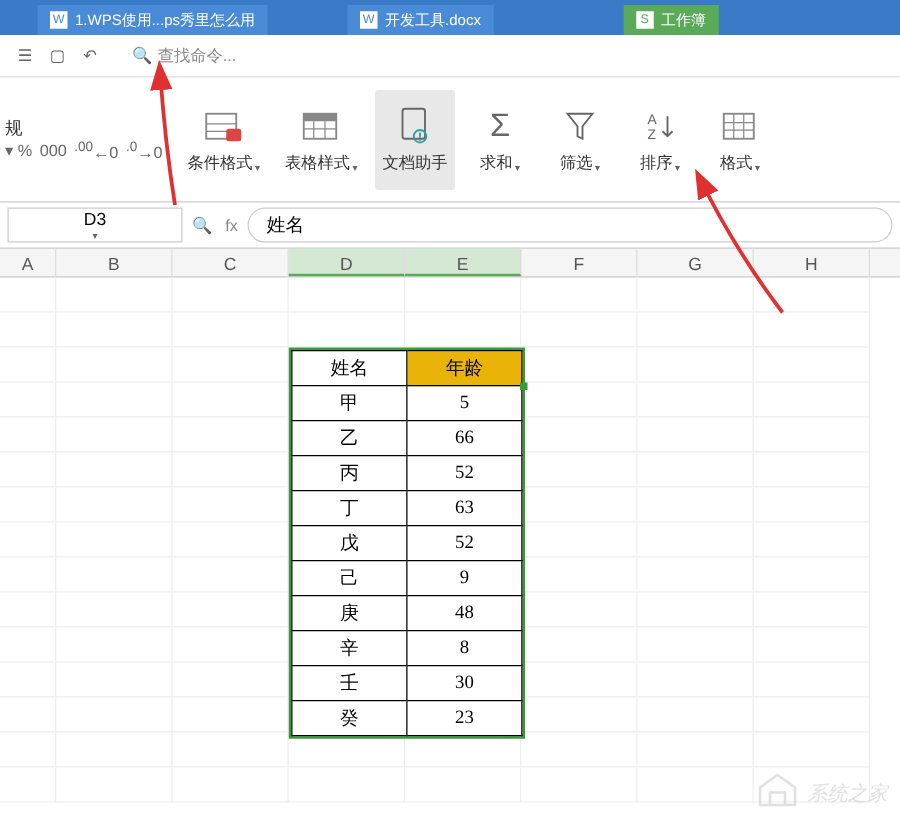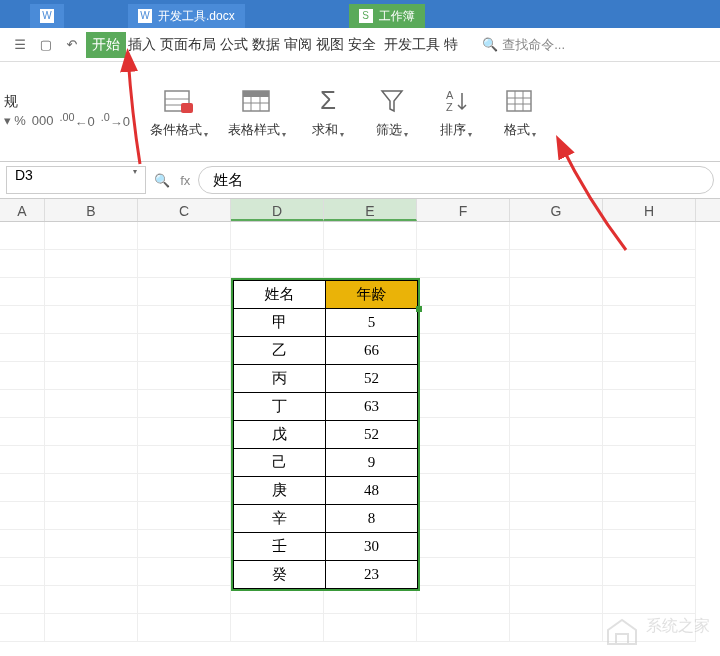--- a/index.html
+++ b/index.html
@@ -146,22 +146,24 @@
       align-items: center;
       padding: 4px 6px;
       gap: 8px;
     }
     .name-box {
       width: 140px;
       height: 28px;
       border: 1px solid #ccc;
       padding: 0 8px;
       display: flex;
+      align-items: center;
       justify-content: space-between;
       font-size: 14px;
+      flex-direction: column;
     }
     .fx-icons {
       display: flex;
       gap: 10px;
       color: #888;
     }
     .formula-input {
       flex: 1;
       height: 28px;
       border: 1px solid #ccc;
@@ -249,57 +251,47 @@
     
     
     .watermark {
       position: absolute;
       right: 10px;
       bottom: 10px;
       color: #ccc;
       font-size: 16px;
       opacity: 0.6;
       display: flex;
-      align-items: flex-start;
+      align-items: flex-end;
       gap: 6px;
+      font-style: italic;
     }
   </style>
 </head>
 <body>
 
 <div class="tab-bar">
   <div class="tab">
     <span class="tab-icon">W</span>
+    <span>1.WPS使用...ps秀里怎么用</span>
   </div>
   <div class="tab" style="margin-left:60px">
     <span class="tab-icon">W</span>
     <span>开发工具.docx</span>
   </div>
   <div class="tab green" style="margin-left:100px">
     <span class="tab-icon">S</span>
     <span>工作簿</span>
   </div>
 </div>
 
 <div class="toolbar">
   <div class="toolbar-icon">☰</div>
   <div class="toolbar-icon">▢</div>
   <div class="toolbar-icon">↶</div>
-  <div class="nav-tabs">
-    <div class="nav-tab active">开始</div>
-    <div class="nav-tab">插入</div>
-    <div class="nav-tab">页面布局</div>
-    <div class="nav-tab">公式</div>
-    <div class="nav-tab">数据</div>
-    <div class="nav-tab">审阅</div>
-    <div class="nav-tab">视图</div>
-    <div class="nav-tab">安全</div>
-    <div class="nav-tab" style="margin-left:4px">开发工具</div>
-    <div class="nav-tab">特</div>
-  </div>
   <div class="search-box">
     <span>🔍</span>
     <span>查找命令...</span>
   </div>
 </div>
 
 <div class="ribbon">
   <div class="ribbon-left">
     <div>规</div>
     <div class="num-format">
@@ -334,20 +326,33 @@
           <line x1="10" y1="10" x2="10" y2="24" stroke="#888"></line>
           <line x1="19" y1="10" x2="19" y2="24" stroke="#888"></line>
         </svg>
     </div>
     <div class="ribbon-label">
         <span>表格样式</span>
         <span class="dropdown-arrow">▾</span>
       </div>
   </div>
 
+  <div class="ribbon-group active">
+    <div class="ribbon-icon">
+      <svg width="28" height="32" viewBox="0 0 28 32">
+          <rect x="4" y="2" width="18" height="24" fill="none" stroke="#666" stroke-width="1.5" rx="2"></rect>
+          <circle cx="18" cy="24" r="5" fill="none" stroke="#3a9a9a" stroke-width="1.5"></circle>
+          <line x1="18" y1="21" x2="18" y2="25" stroke="#3a9a9a" stroke-width="1.5"></line>
+          <circle cx="18" cy="27" r="0.8" fill="#3a9a9a"></circle>
+        </svg>
+    </div>
+    <div class="ribbon-label">
+        <span>文档助手</span>
+      </div>
+  </div>
 
   <div class="ribbon-group">
     <div class="ribbon-icon" style="font-size:26px;">Σ</div>
     <div class="ribbon-label">
         <span>求和</span>
         <span class="dropdown-arrow">▾</span>
       </div>
   </div>
 
   <div class="ribbon-group">

